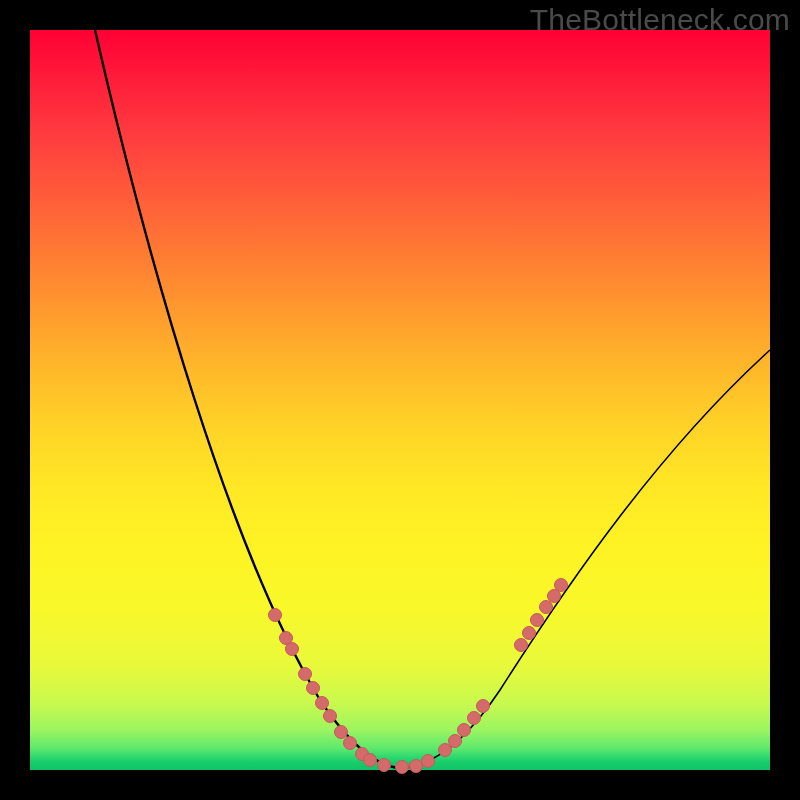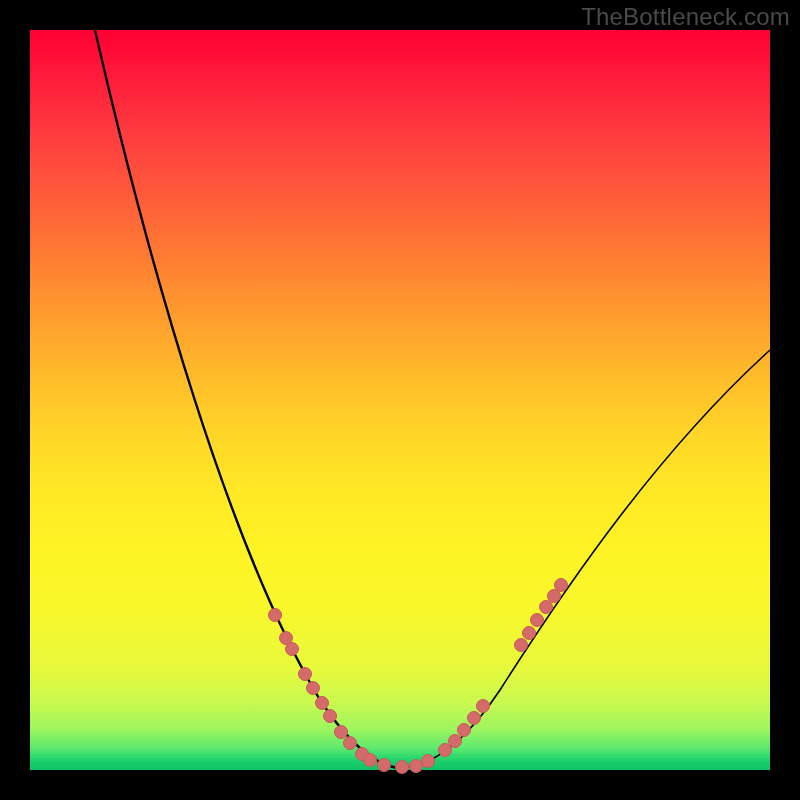--- a/index.html
+++ b/index.html
@@ -54,21 +54,21 @@
     top: 0;
     width: 740px;
     height: 740px;
     overflow: visible;
   }
   .watermark {
     position: absolute;
     top: 3px;
     right: 10px;
     color: #4a4a4a;
-    font-size: 24px;
+    font-size: 30px;
     font-weight: 500;
     letter-spacing: 0.2px;
     user-select: none;
   }
 </style>
 </head>
 <body>
 
 <div class="watermark">TheBottleneck.com</div>
 

